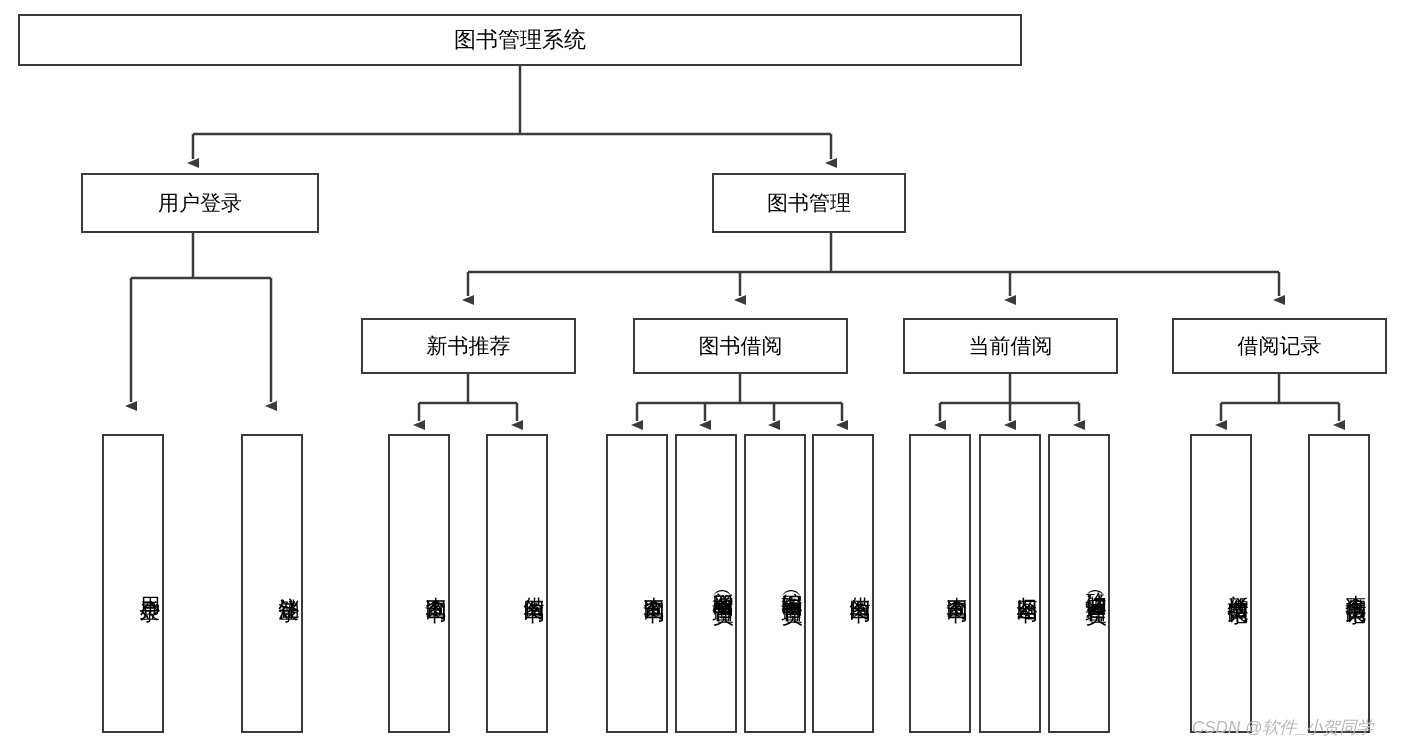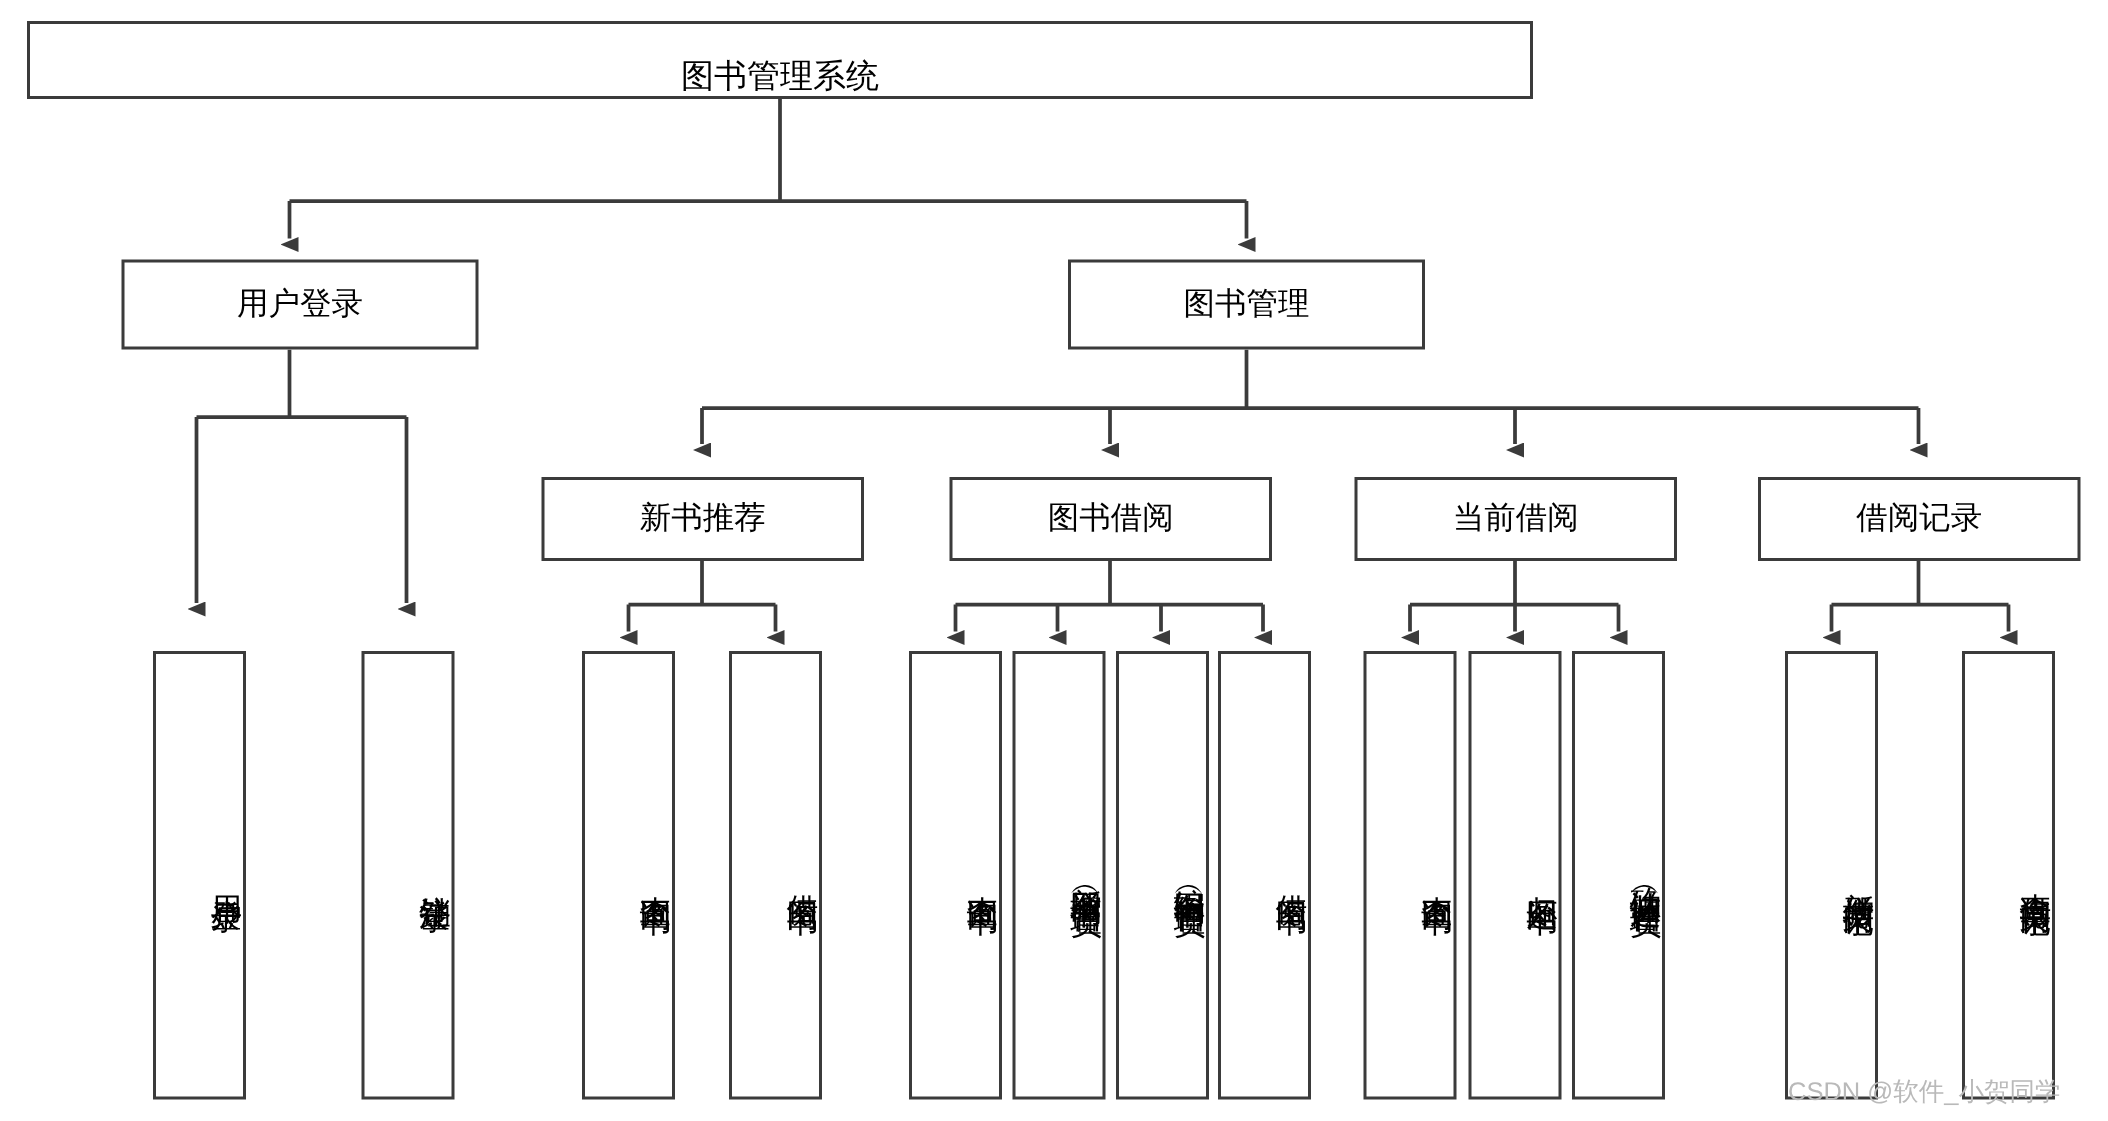--- a/index.html
+++ b/index.html
@@ -31,21 +31,21 @@
     background: #ffffff;
     border: 2px solid #3b3b3b;
     display: flex;
     align-items: center;
     justify-content: center;
     color: #000000;
     font-size: 21px;
     line-height: 1.12;
     text-align: center;
   }
-  .node.root { font-size: 22px; align-items: flex-end; }
+  .node.root { font-size: 22px; }
   .node.lvl2 { font-size: 21px; }
   .node.lvl3 { font-size: 21px; }
   .node.leaf {
     font-size: 21px;
     writing-mode: vertical-rl;
     text-orientation: upright;
     letter-spacing: 2px;
     padding: 10px 0;
     align-items: flex-start;
     justify-content: center;
@@ -118,21 +118,21 @@
     </g>
   </svg>
 
   <div class="node root" style="left:18px; top:14px; width:1004px; height:52px;">
     <span>图书管理系统</span>
   </div>
 
   <div class="node lvl2" style="left:81px; top:173px; width:238px; height:60px;">
     <span>用户登录</span>
   </div>
-  <div class="node lvl2" style="left:712px; top:173px; width:238px; height:60px;">
+  <div class="node lvl2" style="left:712px; top:173px; width:194px; height:60px;">
     <span>图书管理</span>
   </div>
 
   <div class="node lvl3" style="left:361px; top:318px; width:215px; height:56px;">
     <span>新书推荐</span>
   </div>
   <div class="node lvl3" style="left:633px; top:318px; width:215px; height:56px;justify-content:center;">
     <span>图书借阅</span>
   </div>
   <div class="node lvl3" style="left:1172px; top:318px; width:215px; height:56px;">
@@ -179,15 +179,15 @@
     <span class="vtext">确认归还（管理员）</span>
   </div>
 
   <div class="node leaf" style="left:1190px; top:434px; width:62px; height:299px;">
     <span class="vtext">新增借阅记录</span>
   </div>
   <div class="node leaf" style="left:1308px; top:434px; width:62px; height:299px;">
     <span class="vtext">查询借阅记录</span>
   </div>
 
-  <div class="watermark" style="left:1192px; top:716px;">CSDN @软件_小贺同学</div>
+  <div class="watermark" style="left:1192px; top:716px;font-style:italic;">CSDN @软件_小贺同学</div>
 
 </div>
 
 </body></html>

